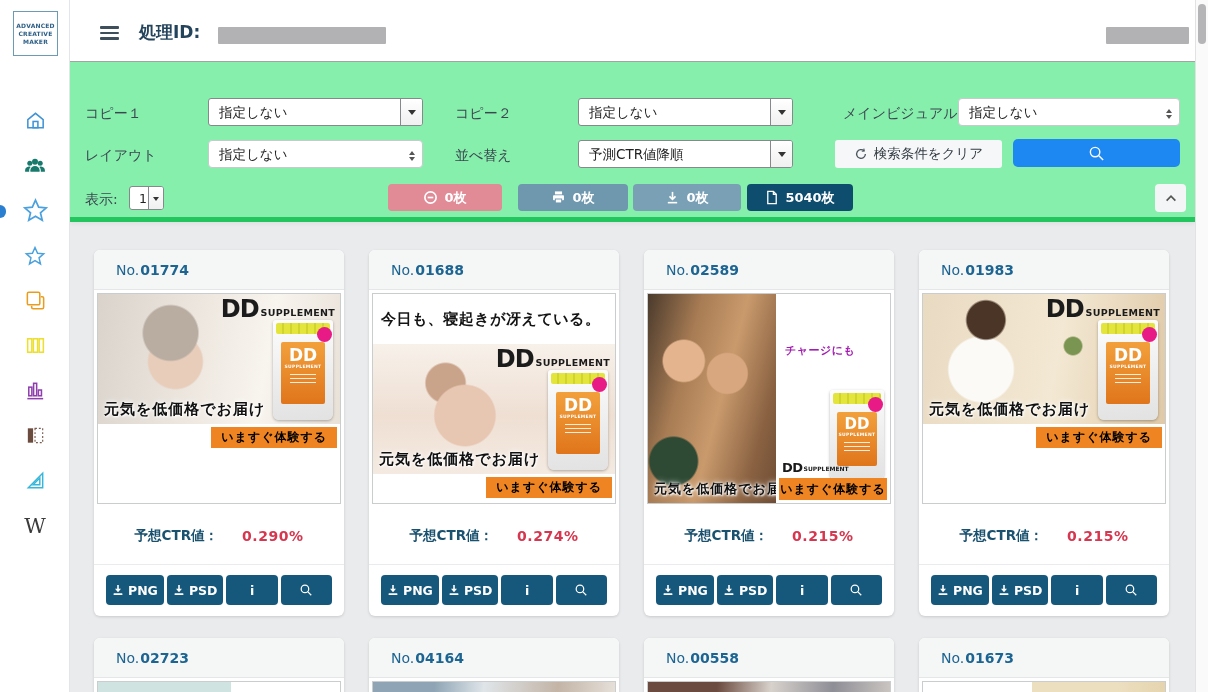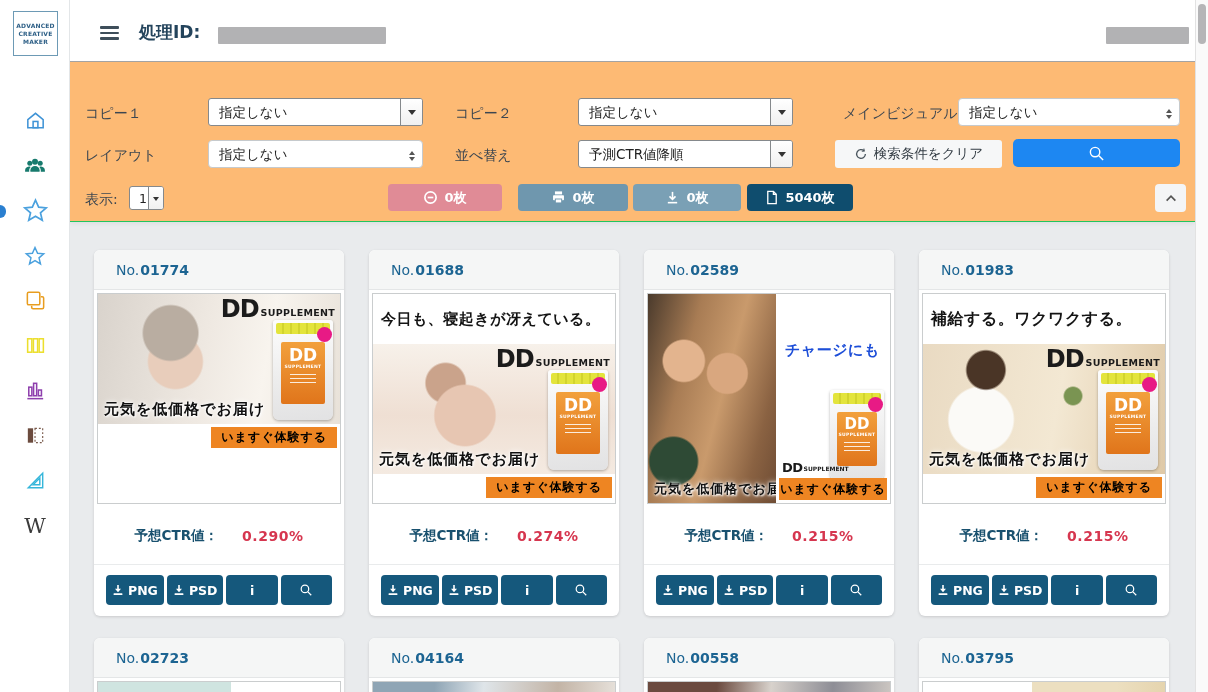--- a/index.html
+++ b/index.html
@@ -25,22 +25,22 @@
   .topbar { position:absolute; left:70px; top:0; width:1125px; height:62px; background:#fff;
             border-bottom:1px solid #a3a3a3; z-index:5; }
   .burger { position:absolute; left:30px; top:26px; width:19px; cursor:pointer; }
   .burger span { display:block; height:2.5px; background:#3e4e5a; margin-bottom:3px; border-radius:1px; }
   .page-title { position:absolute; left:69px; top:21px; font-size:17px; font-weight:bold; color:#24445c; }
   .redact { background:#b2b2b4; border-radius:1px; }
   #redact-main { position:absolute; left:148px; top:27px; width:168px; height:17px; }
   #redact-user { position:absolute; right:6px; top:27px; width:83px; height:17px; }
 
   
-  .filter-panel { position:absolute; left:70px; top:62px; width:1125px; height:160px; background:#fdba74;
-                  border-bottom:1px solid #22c55e; box-shadow:0 2px 4px rgba(0,0,0,.05); z-index:4; }
+  .filter-panel { position:absolute; left:70px; top:62px; width:1125px; height:160px; background:#86efac;
+                  border-bottom:5px solid #22c55e; box-shadow:0 2px 4px rgba(0,0,0,.05); z-index:4; }
   .flabel { position:absolute; font-size:14px; color:#3c4650; white-space:nowrap; }
   .selA, .selB { position:absolute; height:28px; background:#fff; cursor:pointer; }
   .selA { border:1px solid #85898c; border-radius:3px; }
   .selB { border:1px solid #c6cacd; border-radius:4px; }
   .sel-val { position:absolute; left:10px; top:5px; font-size:13.5px; color:#222; white-space:nowrap; }
   .selA .sq-btn { position:absolute; right:0; top:0; bottom:0; width:22px; border-left:1px solid #85898c;
                   background:linear-gradient(#fff,#f0f0f0); border-radius:0 2px 2px 0;
                   display:flex; align-items:center; justify-content:center; }
   .selA .sq-btn::after { content:""; border:4px solid transparent; border-top:5px solid #333; margin-top:5px; }
   .selB .ud { position:absolute; right:7px; top:7px; }
@@ -101,21 +101,21 @@
   .pouch-label { margin:8px auto 0; width:44px; height:62px; text-align:center; padding-top:5px;
                  background:linear-gradient(180deg,#f2a03c,#e0751b); border-radius:2px; color:#fff; }
   .pouch-dd { font-size:17px; font-weight:bold; line-height:16px; }
   .pouch-sub { font-size:4.5px; font-weight:bold; letter-spacing:.3px; margin-top:1px; }
   .pouch-lines { margin:5px auto 0; width:26px; height:9px;
                  background:repeating-linear-gradient(180deg,rgba(255,255,255,.85) 0 1px,transparent 1px 4px); }
   
   .split { display:flex; height:100%; }
   .split-photo { width:128px; position:relative; overflow:hidden; }
   .split-panel { flex:1; position:relative; background:#fff; }
-  .split-head { margin:46px 0 0 9px; font-size:15px; font-weight:bold; color:#1d4ed8; line-height:21px; letter-spacing:.5px; }
+  .split-head { margin:46px 0 0 9px; font-size:11px; font-weight:bold; color:#a21caf; line-height:21px; letter-spacing:.5px; }
   .split-panel .pouch { right:6px; top:96px; bottom:auto; width:54px; height:90px; }
   .split-panel .pouch-label { width:40px; height:54px; }
   .split-panel .pouch-dd { font-size:15px; line-height:14px; }
   .split-logo { position:absolute; left:6px; bottom:28px; display:flex; color:#1a1a1a; }
   .split-logo .dd { font-size:13px; font-weight:bold; letter-spacing:-0.5px; }
   .split-logo .sup { font-size:6px; font-weight:bold; margin-top:5px; margin-left:1px; }
   .split-panel .cta { left:3px; right:3px; bottom:3px; height:22px; justify-content:center; }
   
   .p1 { background:
         radial-gradient(circle at 30% 30%, #b9ada1 0 14%, rgba(0,0,0,0) 15%),
@@ -507,21 +507,20 @@
           </button>
       </div>
     </div>
 
     <div class="card">
       <div class="card-head">
         <span>No.</span>
           <b>01983</b>
       </div>
       <div class="creative">
-        <div class="head-bar big">補給する。ワクワクする。</div>
         <div class="photo p4">
           <div class="ad-logo">
               <span class="dd">DD</span>
               <span class="sup">SUPPLEMENT</span>
             </div>
           <div class="pouch">
             <div class="pouch-top"></div>
             <div class="pouch-badge"></div>
             <div class="pouch-label">
               <div class="pouch-dd">DD</div>
@@ -591,21 +590,21 @@
         <span>No.</span>
           <b>00558</b>
       </div>
       <div class="creative" style="height:60px;">
           <div class="mini-photo p7"></div>
         </div>
     </div>
     <div class="card">
       <div class="card-head">
         <span>No.</span>
-          <b>03795</b>
+          <b>01673</b>
       </div>
       <div class="creative" style="height:60px;">
           <div class="mini-photo p8"></div>
         </div>
     </div>
   </div>
 </div>
 
 <div class="scrollbar">
   <div class="scroll-thumb"></div>

